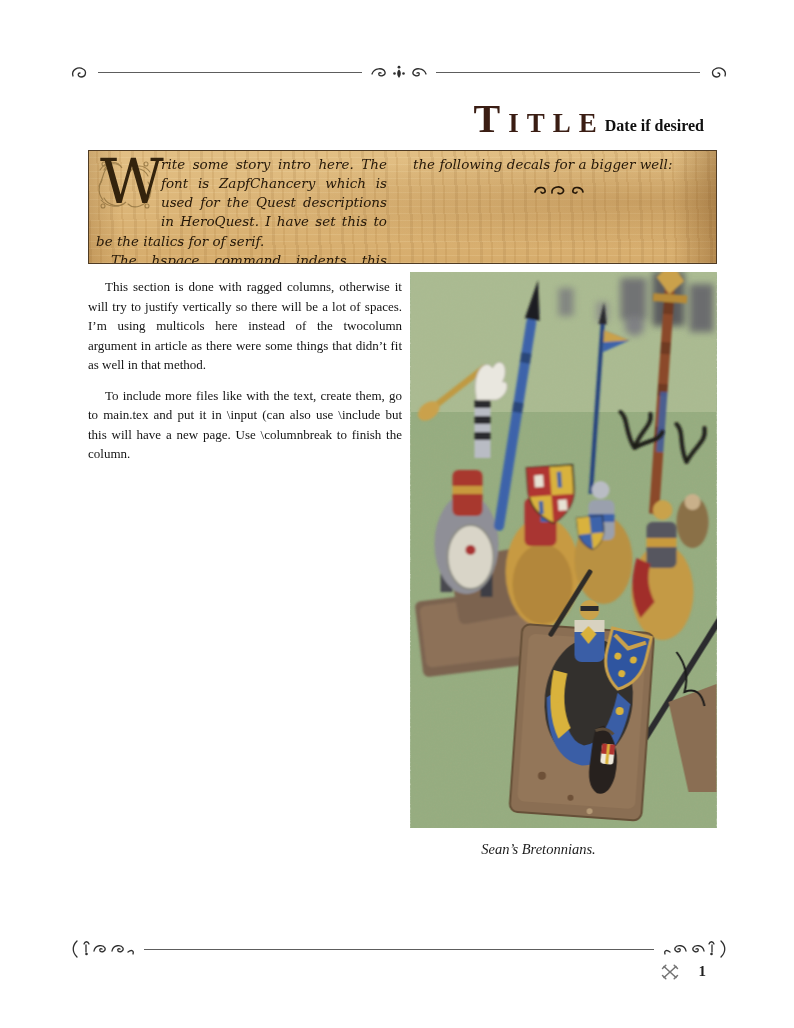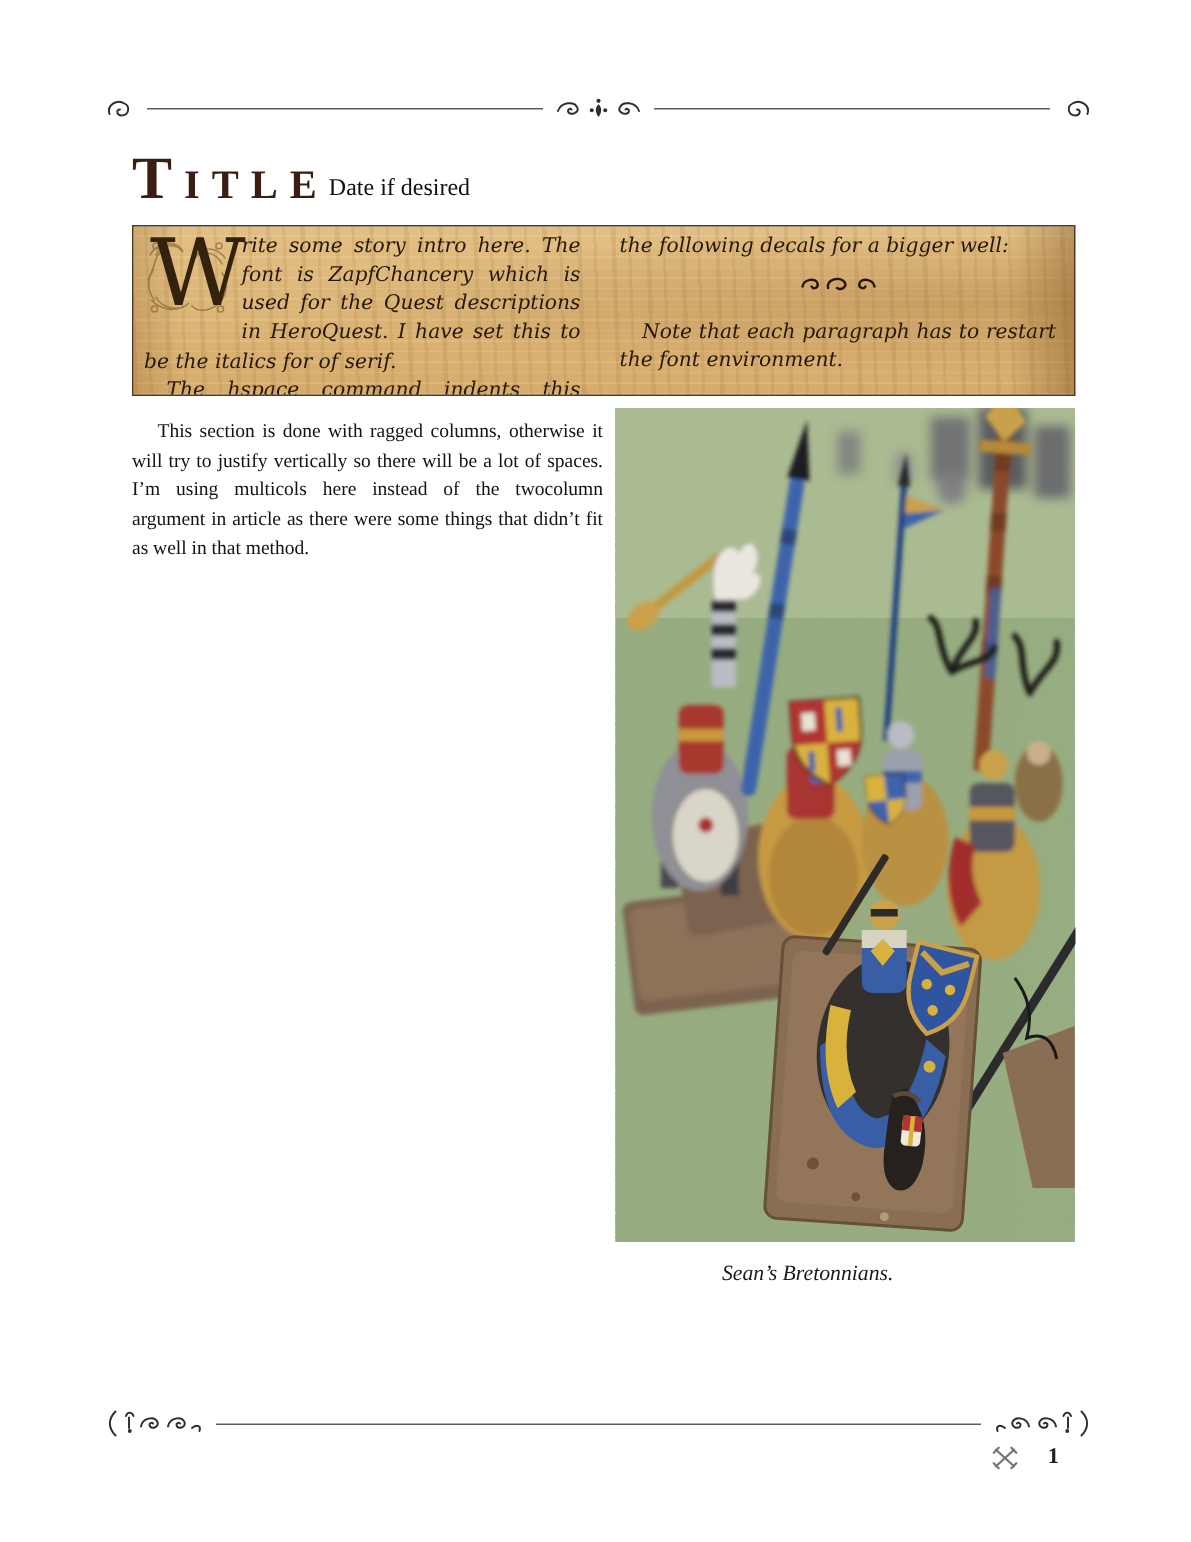--- a/index.html
+++ b/index.html
@@ -8,26 +8,26 @@
 
   
   .orn-rule{position:absolute;display:flex;align-items:center;gap:8px;}
   .orn-rule .line{flex:1;height:1px;background:#5d5d5d;}
   .orn-rule svg{display:block;}
   #header-rule{left:70px;right:66px;top:64px;}
   #footer-rule{left:70px;right:66px;top:940px;}
 
   
   .title-row{position:absolute;left:88px;right:90px;top:100px;display:flex;
-             justify-content:flex-start;align-items:flex-end;}
+             justify-content:flex-end;align-items:flex-end;}
   h1.doc-title{margin:0;line-height:0.95;font-weight:bold;color:#3a1d13;
                text-transform:uppercase;font-size:27px;letter-spacing:8px;
                font-family:"Liberation Serif",serif;}
   h1.doc-title::first-letter{font-size:40px;}
-  .doc-date{font-size:16px;font-weight:normal;color:#101010;padding-bottom:3px;}
+  .doc-date{font-size:16px;font-weight:bold;color:#101010;padding-bottom:3px;}
 
   
   .introbox{position:absolute;left:88px;top:150px;width:629px;height:114px;
     box-sizing:border-box;border:1px solid #4f3b24;display:flex;gap:26px;
     padding:4px 12px 4px 7px;overflow:hidden;
     background:
       linear-gradient(90deg, rgba(120,75,25,.20), rgba(120,75,25,0) 5%, rgba(120,75,25,0) 93%, rgba(110,66,20,.34)),
       radial-gradient(ellipse at 88% 45%, rgba(146,96,38,.28), rgba(146,96,38,0) 55%),
       repeating-linear-gradient(88deg, rgba(133,89,36,.12) 0 3px, rgba(0,0,0,0) 3px 11px, rgba(160,110,45,.14) 11px 13px, rgba(0,0,0,0) 13px 23px),
       repeating-linear-gradient(0deg, rgba(255,242,205,.14) 0 1px, rgba(0,0,0,0) 1px 7px),
@@ -117,26 +117,26 @@
       <p class="ib-p">the following decals for a bigger well:</p>
       <div class="ib-ornament">
         <svg width="52" height="13" viewBox="0 0 52 13">
           <g stroke="#241708" fill="none" stroke-width="1.6" stroke-linecap="round">
             <path d="M2,8 C3,3 11,2 12,6 C13,9 9,10 8,8"></path>
             <path d="M19,9 C18,3 27,1 30,5 C32,8 28,11 25,9"></path>
             <path d="M50,8 C49,3 41,2 40,6 C39,9 43,10 44,8"></path>
           </g>
         </svg>
       </div>
-      <p class="ib-p indent">Note that each paragraph has to restart the font environment.</p>
     </div>
   </div>
 
   <div class="main-left">
     <p>This section is done with ragged columns, otherwise it will try to justify vertically so there will be a lot of spaces.  I’m using multicols here instead of the twocolumn argument in article as there were some things that didn’t fit as well in that method.</p>
+    <p>To include more files like with the text, create them, go to main.tex and put it in \input (can also use \include but this will have a new page. Use \columnbreak to finish the column.</p>
   </div>
 
   <div class="figure">
     <svg class="photo" viewBox="0 0 306 556">
       <defs>
         <filter id="fGrass" x="0" y="0" width="100%" height="100%">
           <feTurbulence type="fractalNoise" baseFrequency="0.55" numOctaves="3" seed="11"></feTurbulence>
           <feColorMatrix type="matrix" values="0 0 0 0 0.30  0 0 0 0 0.42  0 0 0 0 0.22  0.9 0.9 0.9 0 -0.40"></feColorMatrix>
         </filter>
         <filter id="b1" x="-20%" y="-20%" width="140%" height="140%">

